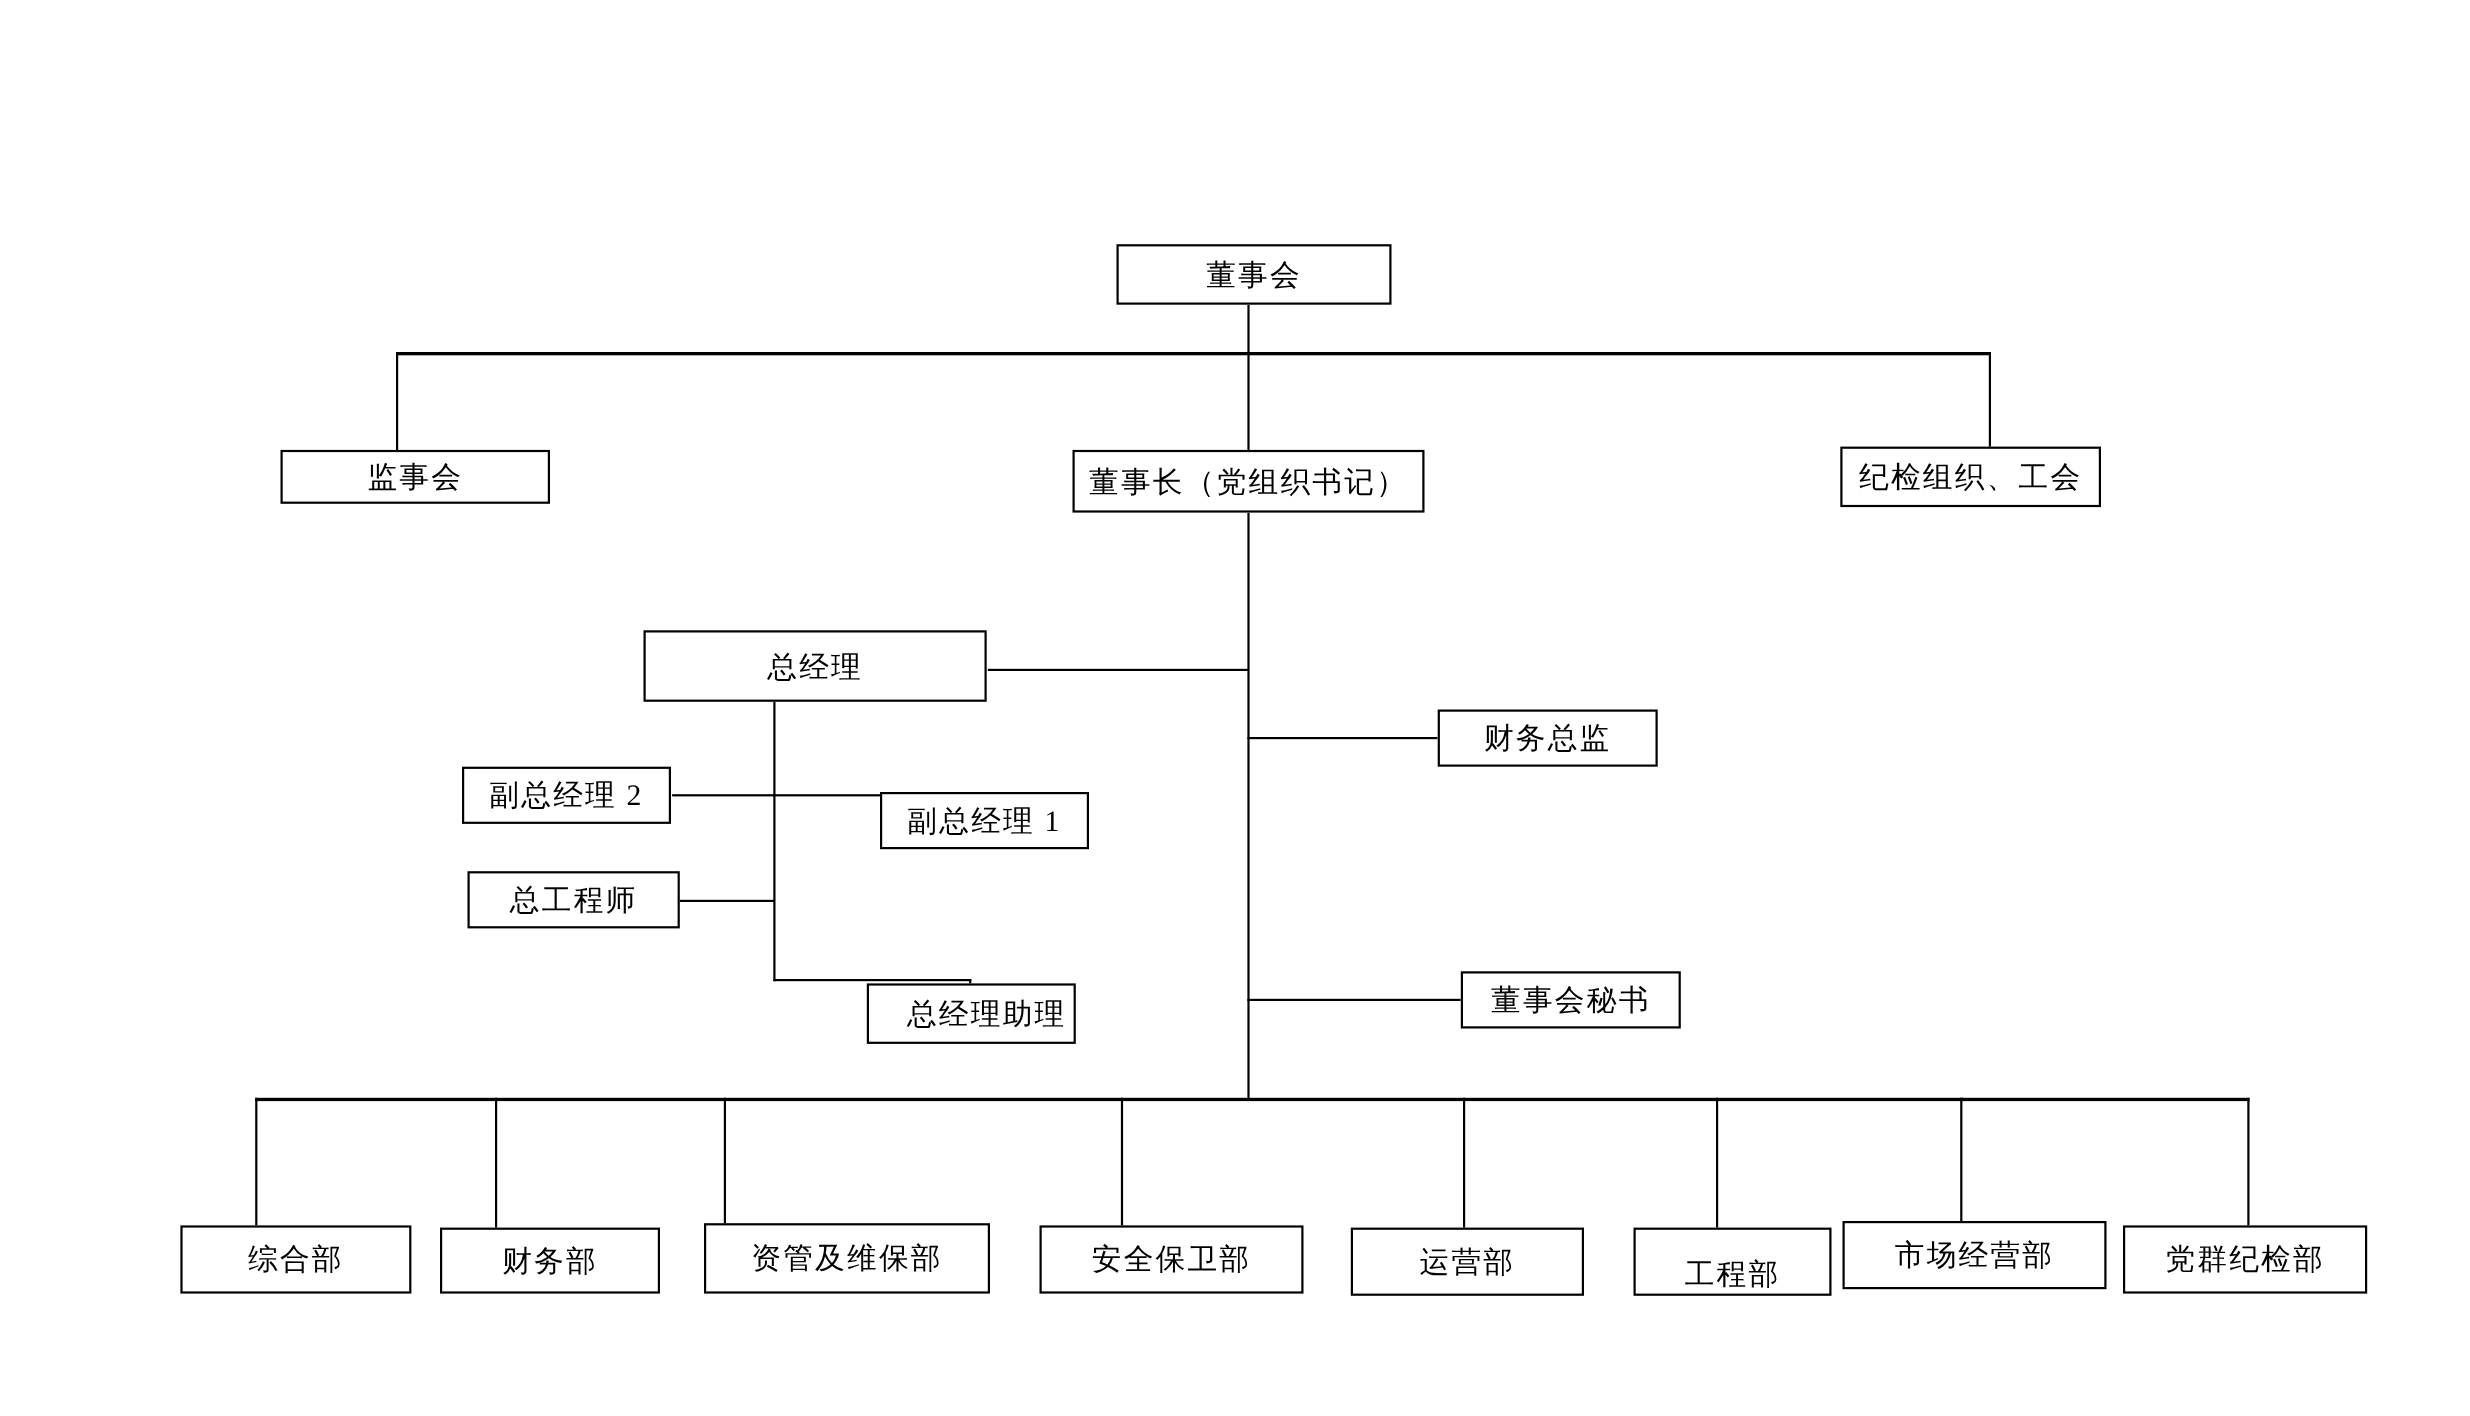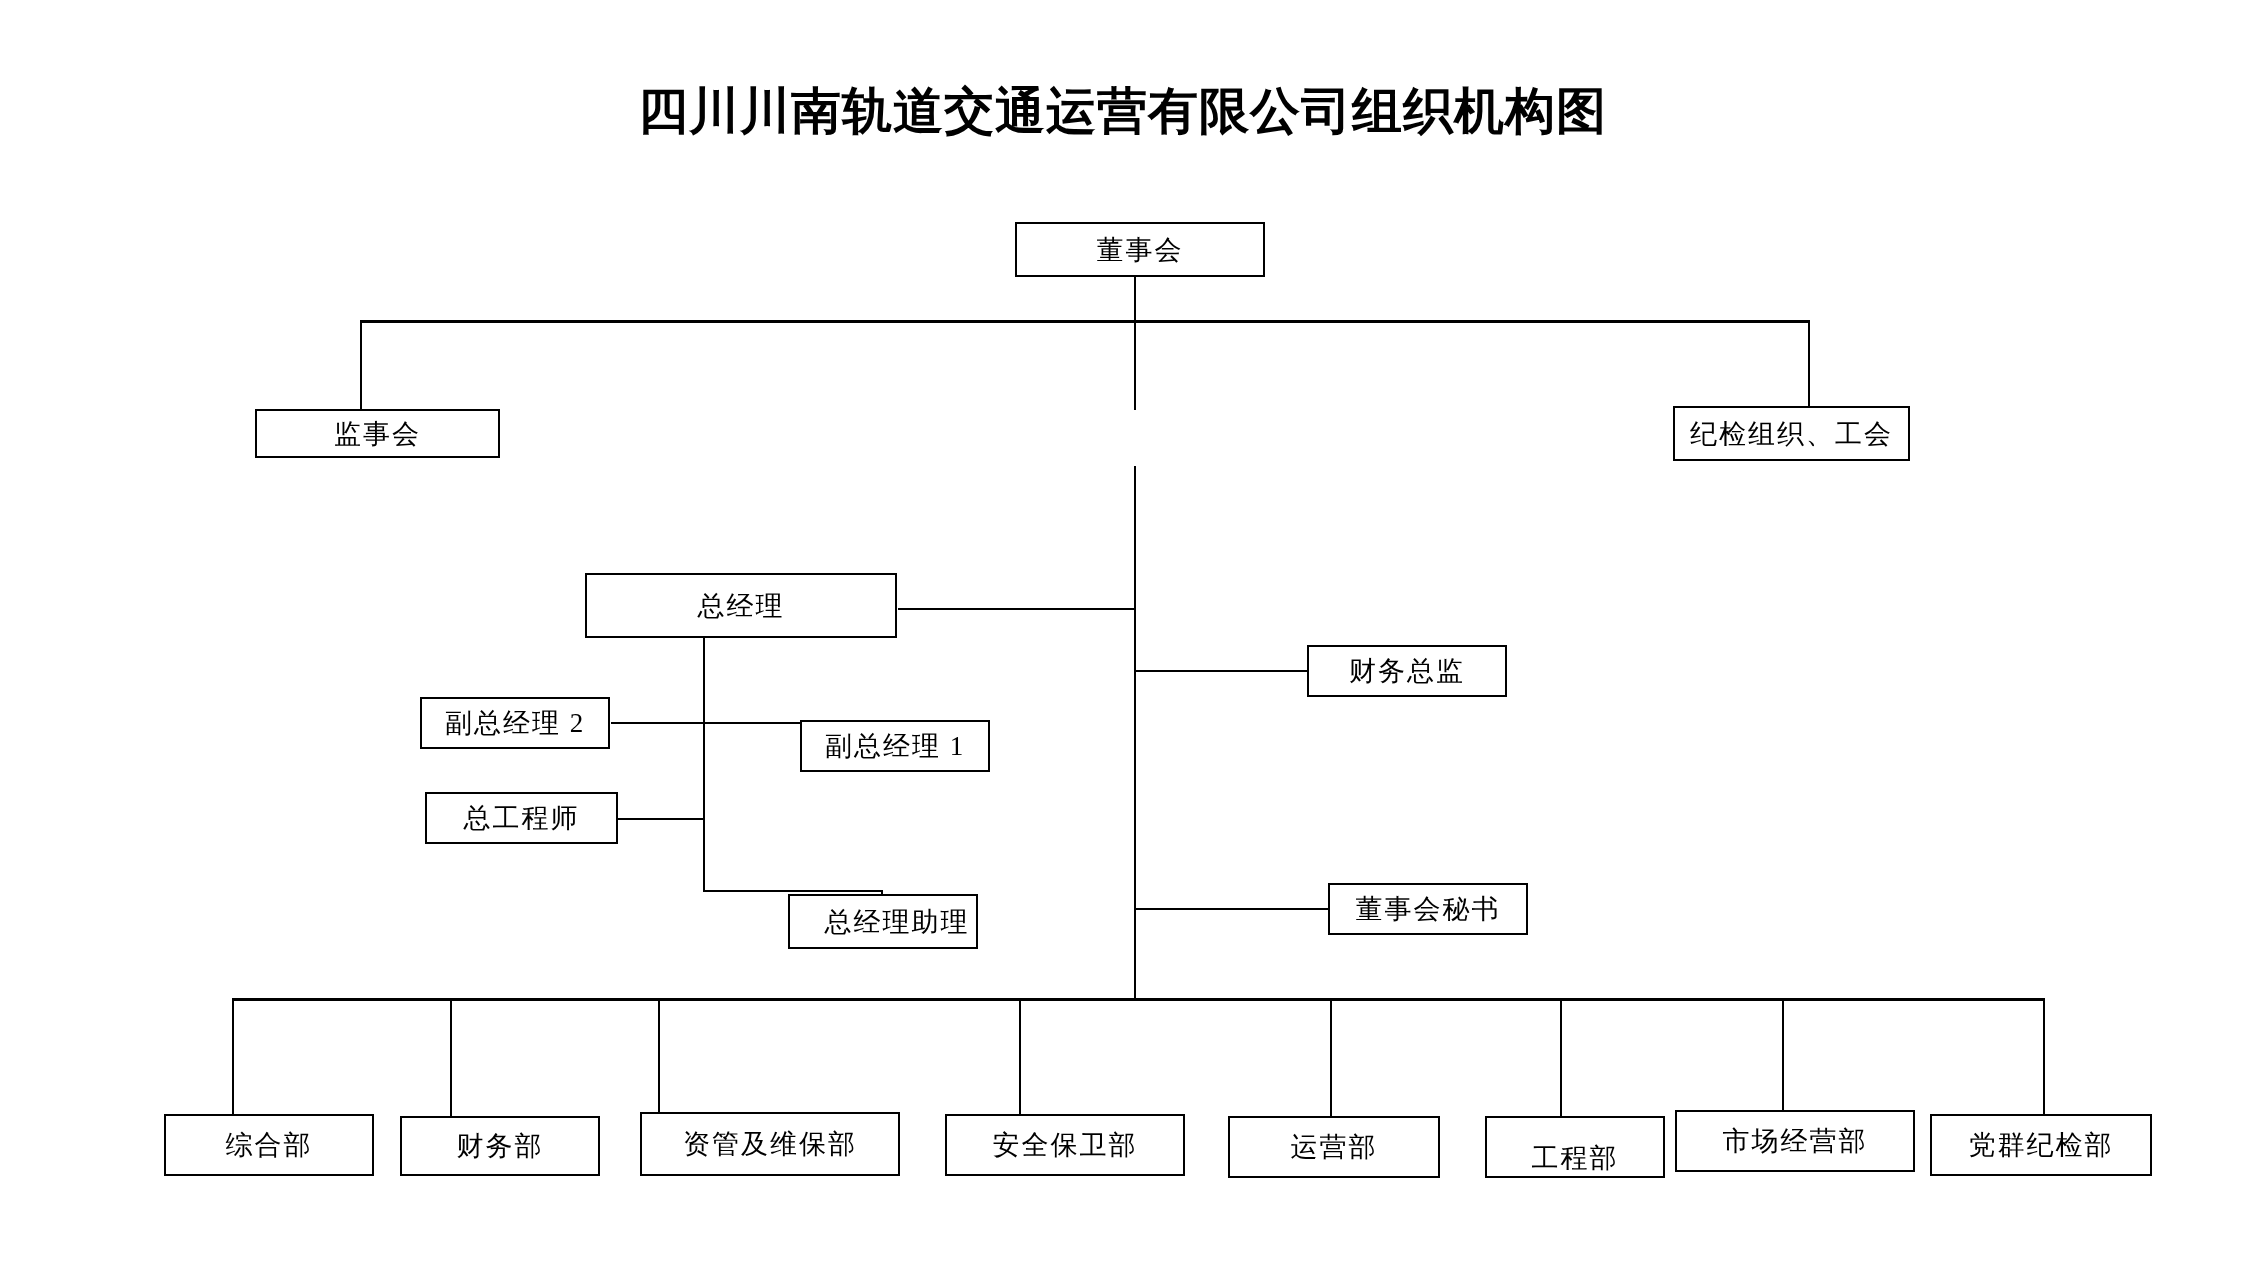--- a/index.html
+++ b/index.html
@@ -60,38 +60,40 @@
   }
   .line.bus {
     height: 3px;
   }
 </style>
 </head>
 <body>
 
 <div id="chart-root">
 
-  <div id="chart-title">四川川南轨道交通运营有限公司组织机构图</div>
 
   <div class="node" style="left:1015px; top:222px; width:250px; height:55px;">
     <span>董事会</span>
   </div>
 
   <div class="line v" style="left:1134px; top:277px; height:45px;"></div>
 
   <div class="line bus" style="left:360px; top:320px; width:1450px;"></div>
 
   <div class="line v" style="left:360px; top:320px; height:90px;"></div>
   <div class="line v" style="left:1134px; top:320px; height:90px;"></div>
   <div class="line v" style="left:1808px; top:320px; height:90px;"></div>
 
   <div class="node" style="left:255px; top:409px; width:245px; height:49px;">
     <span>监事会</span>
   </div>
 
+  <div class="node" style="left:975px; top:409px; width:320px; height:57px;">
+    <span>董事长（党组织书记）</span>
+  </div>
 
   <div class="node" style="left:1673px; top:406px; width:237px; height:55px;">
     <span>纪检组织、工会</span>
   </div>
 
   <div class="line v" style="left:1134px; top:466px; height:534px;"></div>
 
   <div class="line h" style="left:898px; top:608px; width:237px;"></div>
 
   <div class="line h" style="left:1134px; top:670px; width:173px;"></div>

